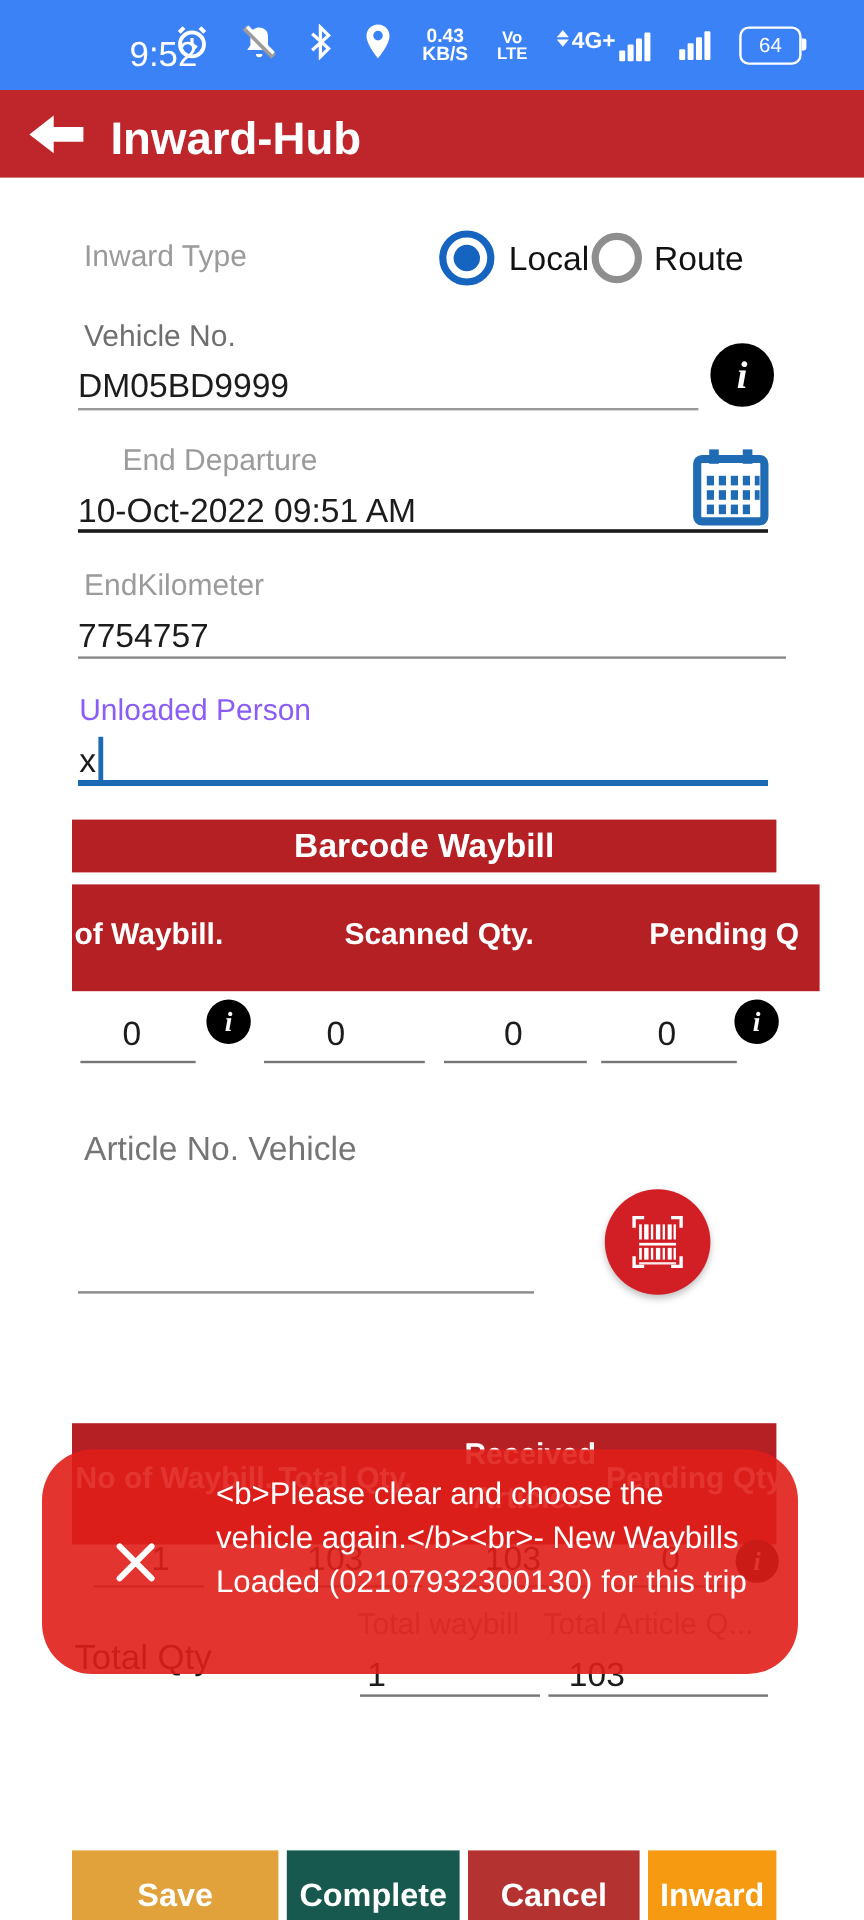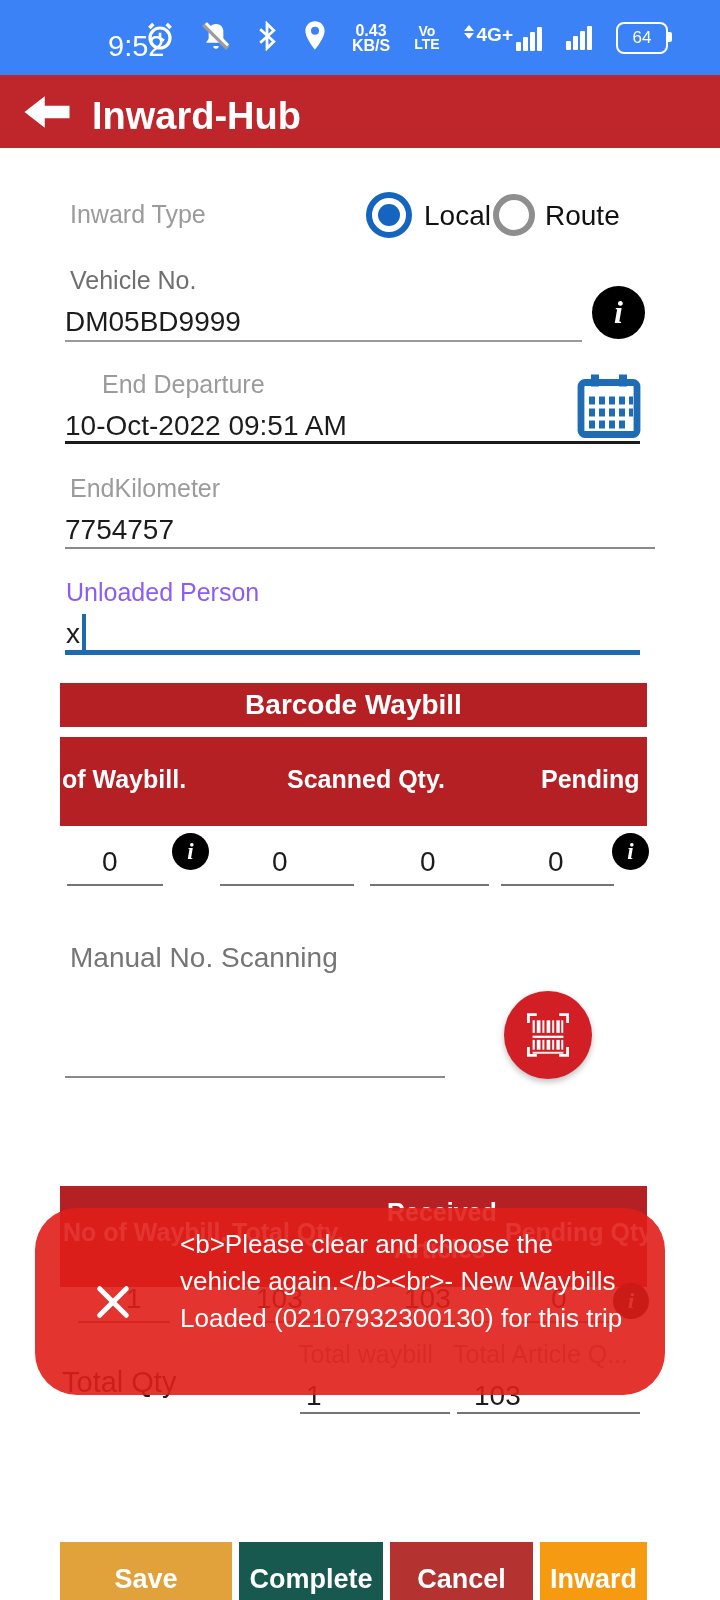--- a/index.html
+++ b/index.html
@@ -181,37 +181,37 @@
   <div class="uline" style="left:65px;top:547px;width:590px;background:#8a8a8a;"></div>
 
   <div class="lbl" style="left:66px;top:578px;color:#8b5cf6;">Unloaded Person</div>
   <div class="val" style="left:66px;top:618px;">x</div>
   <div class="cursor" style="left:82px;top:614px;height:36px;"></div>
   <div class="uline" style="left:65px;top:650px;width:575px;height:5px;background:#1c6ab3;"></div>
 
   <div class="red-band sec-title" style="top:683px;">
     <span>Barcode Waybill</span>
   </div>
-  <div class="red-band" style="top:737px;height:89px;">
+  <div class="red-band" style="top:737px;height:89px;padding-left:36px;">
     <span class="th" style="left:2px;top:28px;">of Waybill.</span>
     <span class="th" style="left:227px;top:28px;">Scanned Qty.</span>
     <span class="th" style="left:481px;top:28px;">Pending Q</span>
   </div>
   <div class="val" style="left:102px;top:846px;">0</div>
   <div class="uline" style="left:67px;top:884px;width:96px;background:#757575;"></div>
   <div class="info-icon" style="left:172px;top:833px;width:37px;height:37px;font-size:23px;"></div>
   <div class="val" style="left:272px;top:846px;">0</div>
   <div class="uline" style="left:220px;top:884px;width:134px;background:#757575;"></div>
   <div class="val" style="left:420px;top:846px;">0</div>
   <div class="uline" style="left:370px;top:884px;width:119px;background:#757575;"></div>
   <div class="val" style="left:548px;top:846px;">0</div>
   <div class="uline" style="left:501px;top:884px;width:113px;background:#757575;"></div>
   <div class="info-icon" style="left:612px;top:833px;width:37px;height:37px;font-size:23px;"></div>
 
-  <div class="lbl" style="left:70px;top:942px;font-size:28px;color:#757575;">Manual No. Scanning</div>
+  <div class="lbl" style="left:70px;top:942px;font-size:28px;color:#757575;">Article No. Vehicle</div>
   <div class="uline" style="left:65px;top:1076px;width:380px;background:#8a8a8a;"></div>
   <div class="scan-circle">
     <svg width="56" height="52" viewBox="0 0 40 37">
       <g stroke="#fff" stroke-width="2" fill="none">
         <path d="M6 10 V4 H12 M28 4 H34 V10 M34 27 V33 H28 M12 33 H6 V27"></path>
       </g>
       <g fill="#fff">
         <rect x="9" y="8" width="1.6" height="9"></rect>
           <rect x="12" y="8" width="2.6" height="9"></rect>
           <rect x="16" y="8" width="1.4" height="9"></rect>

